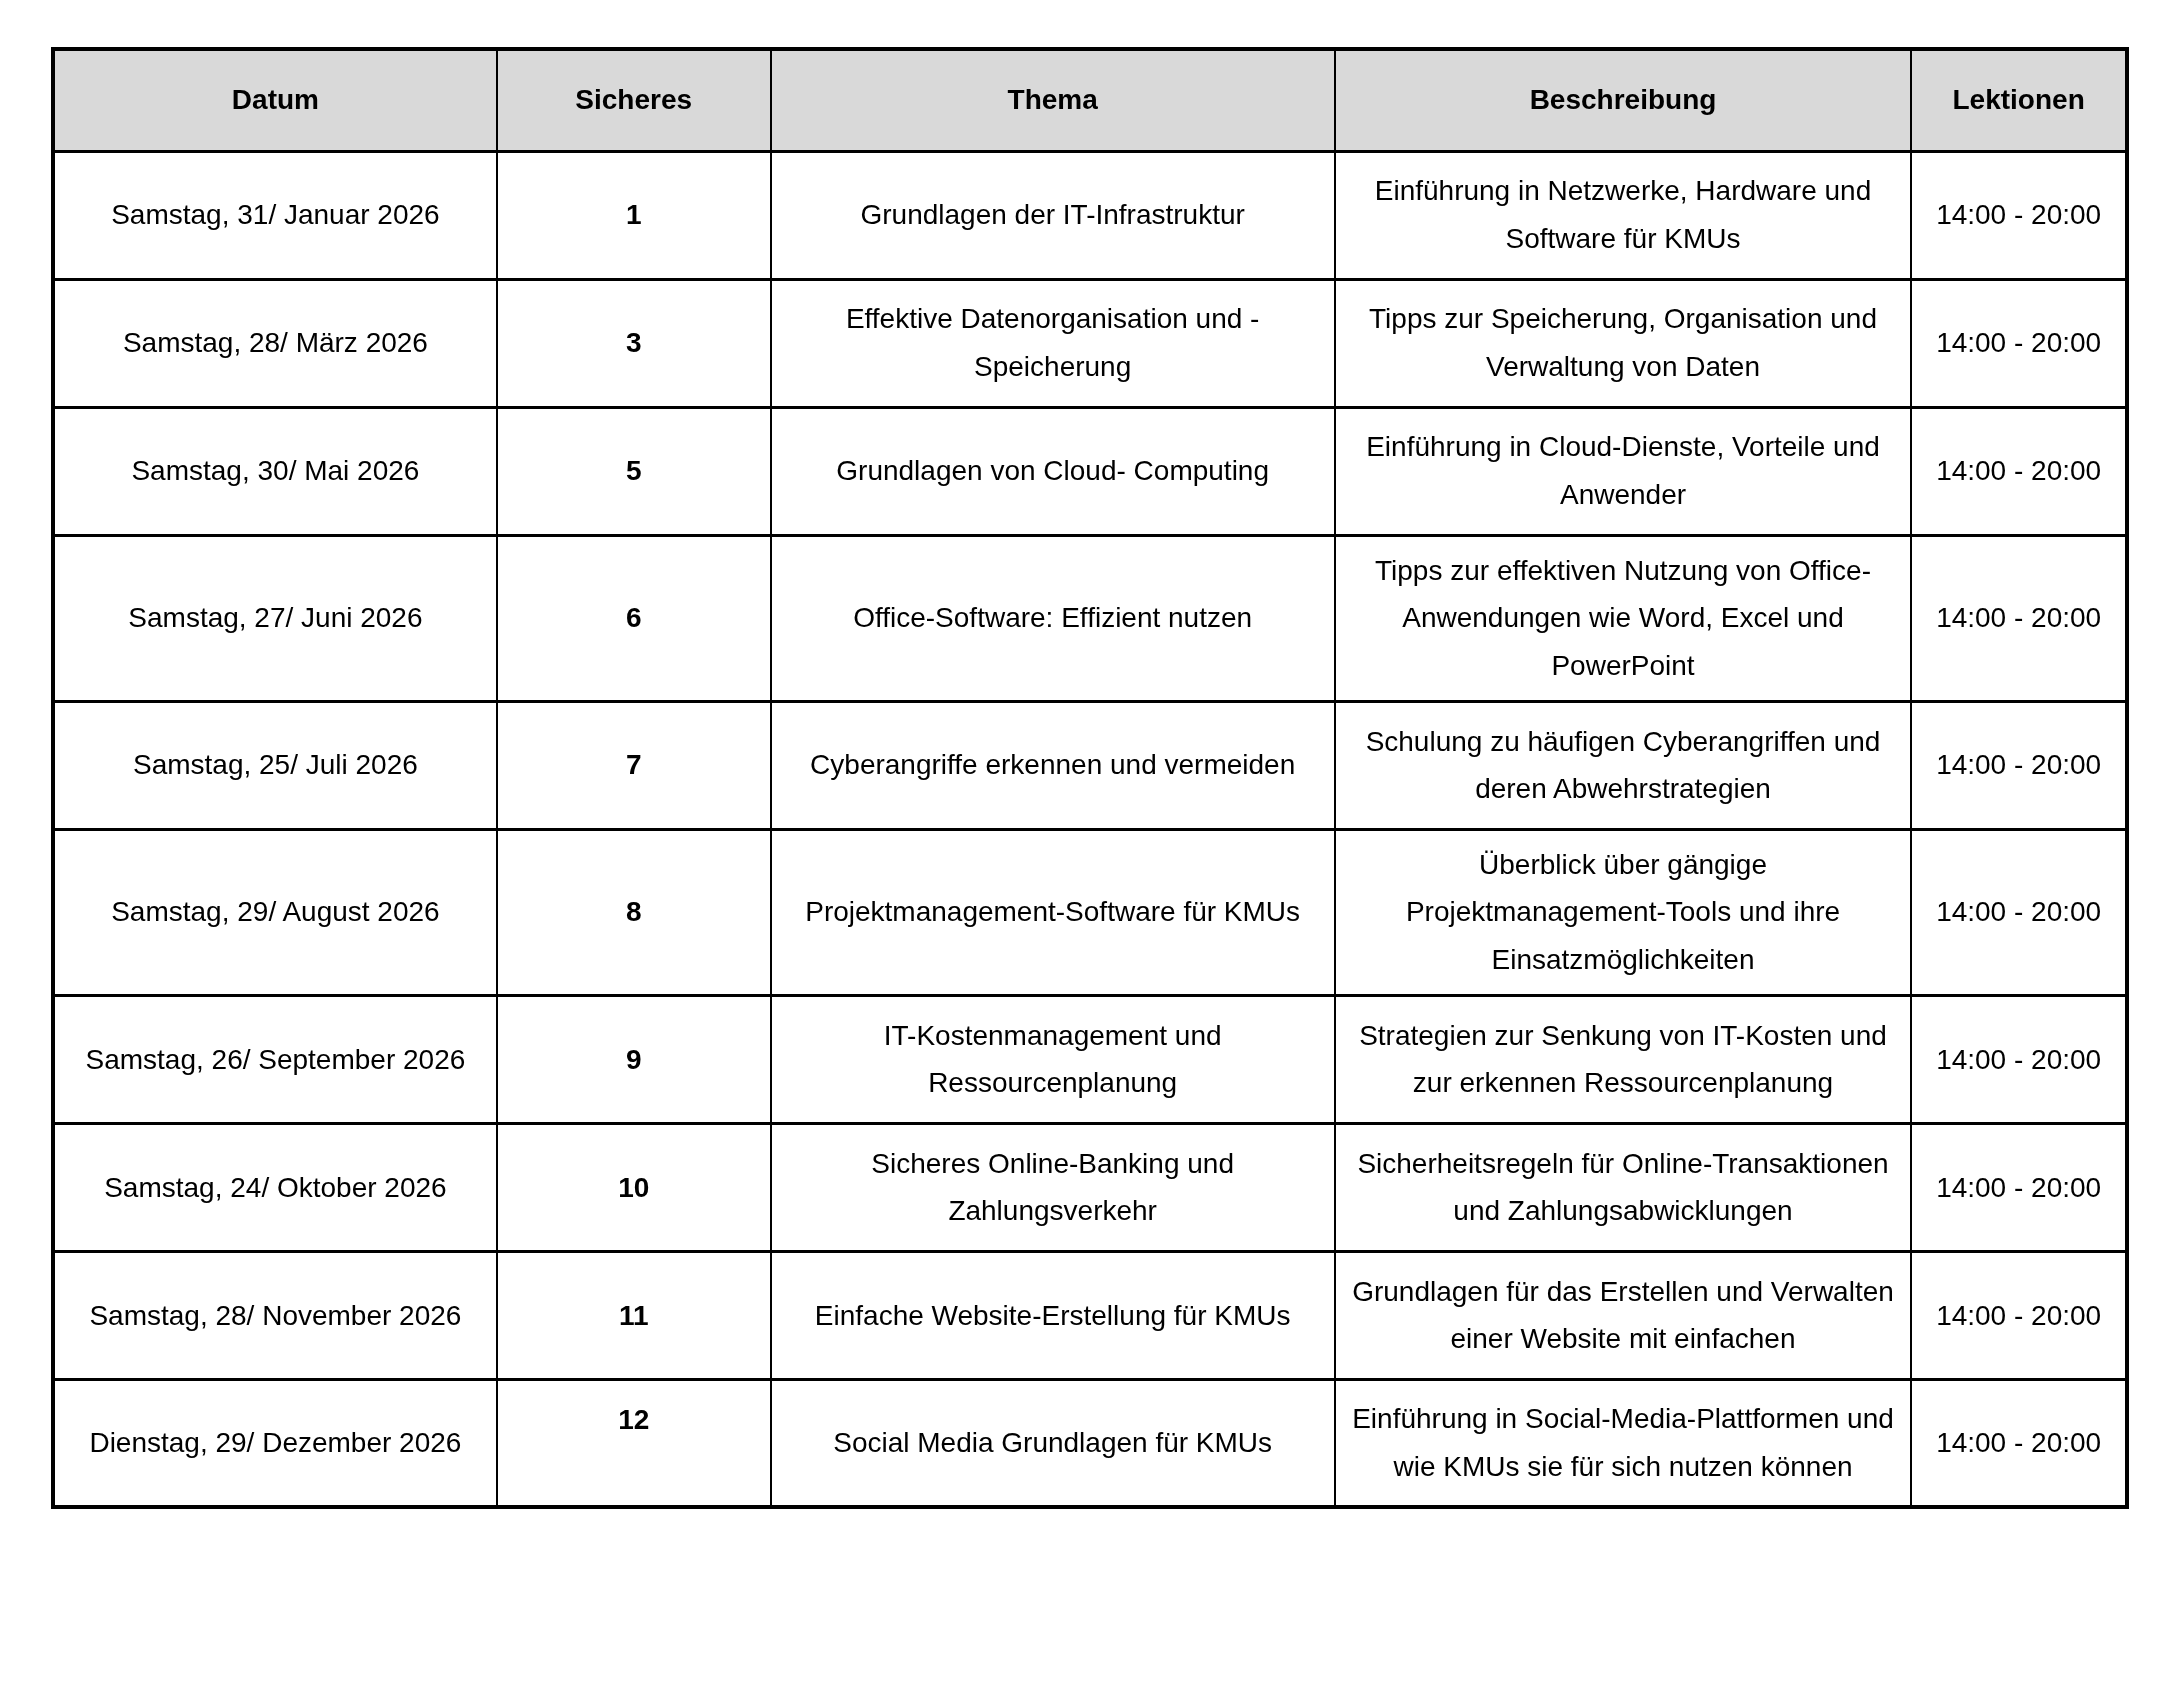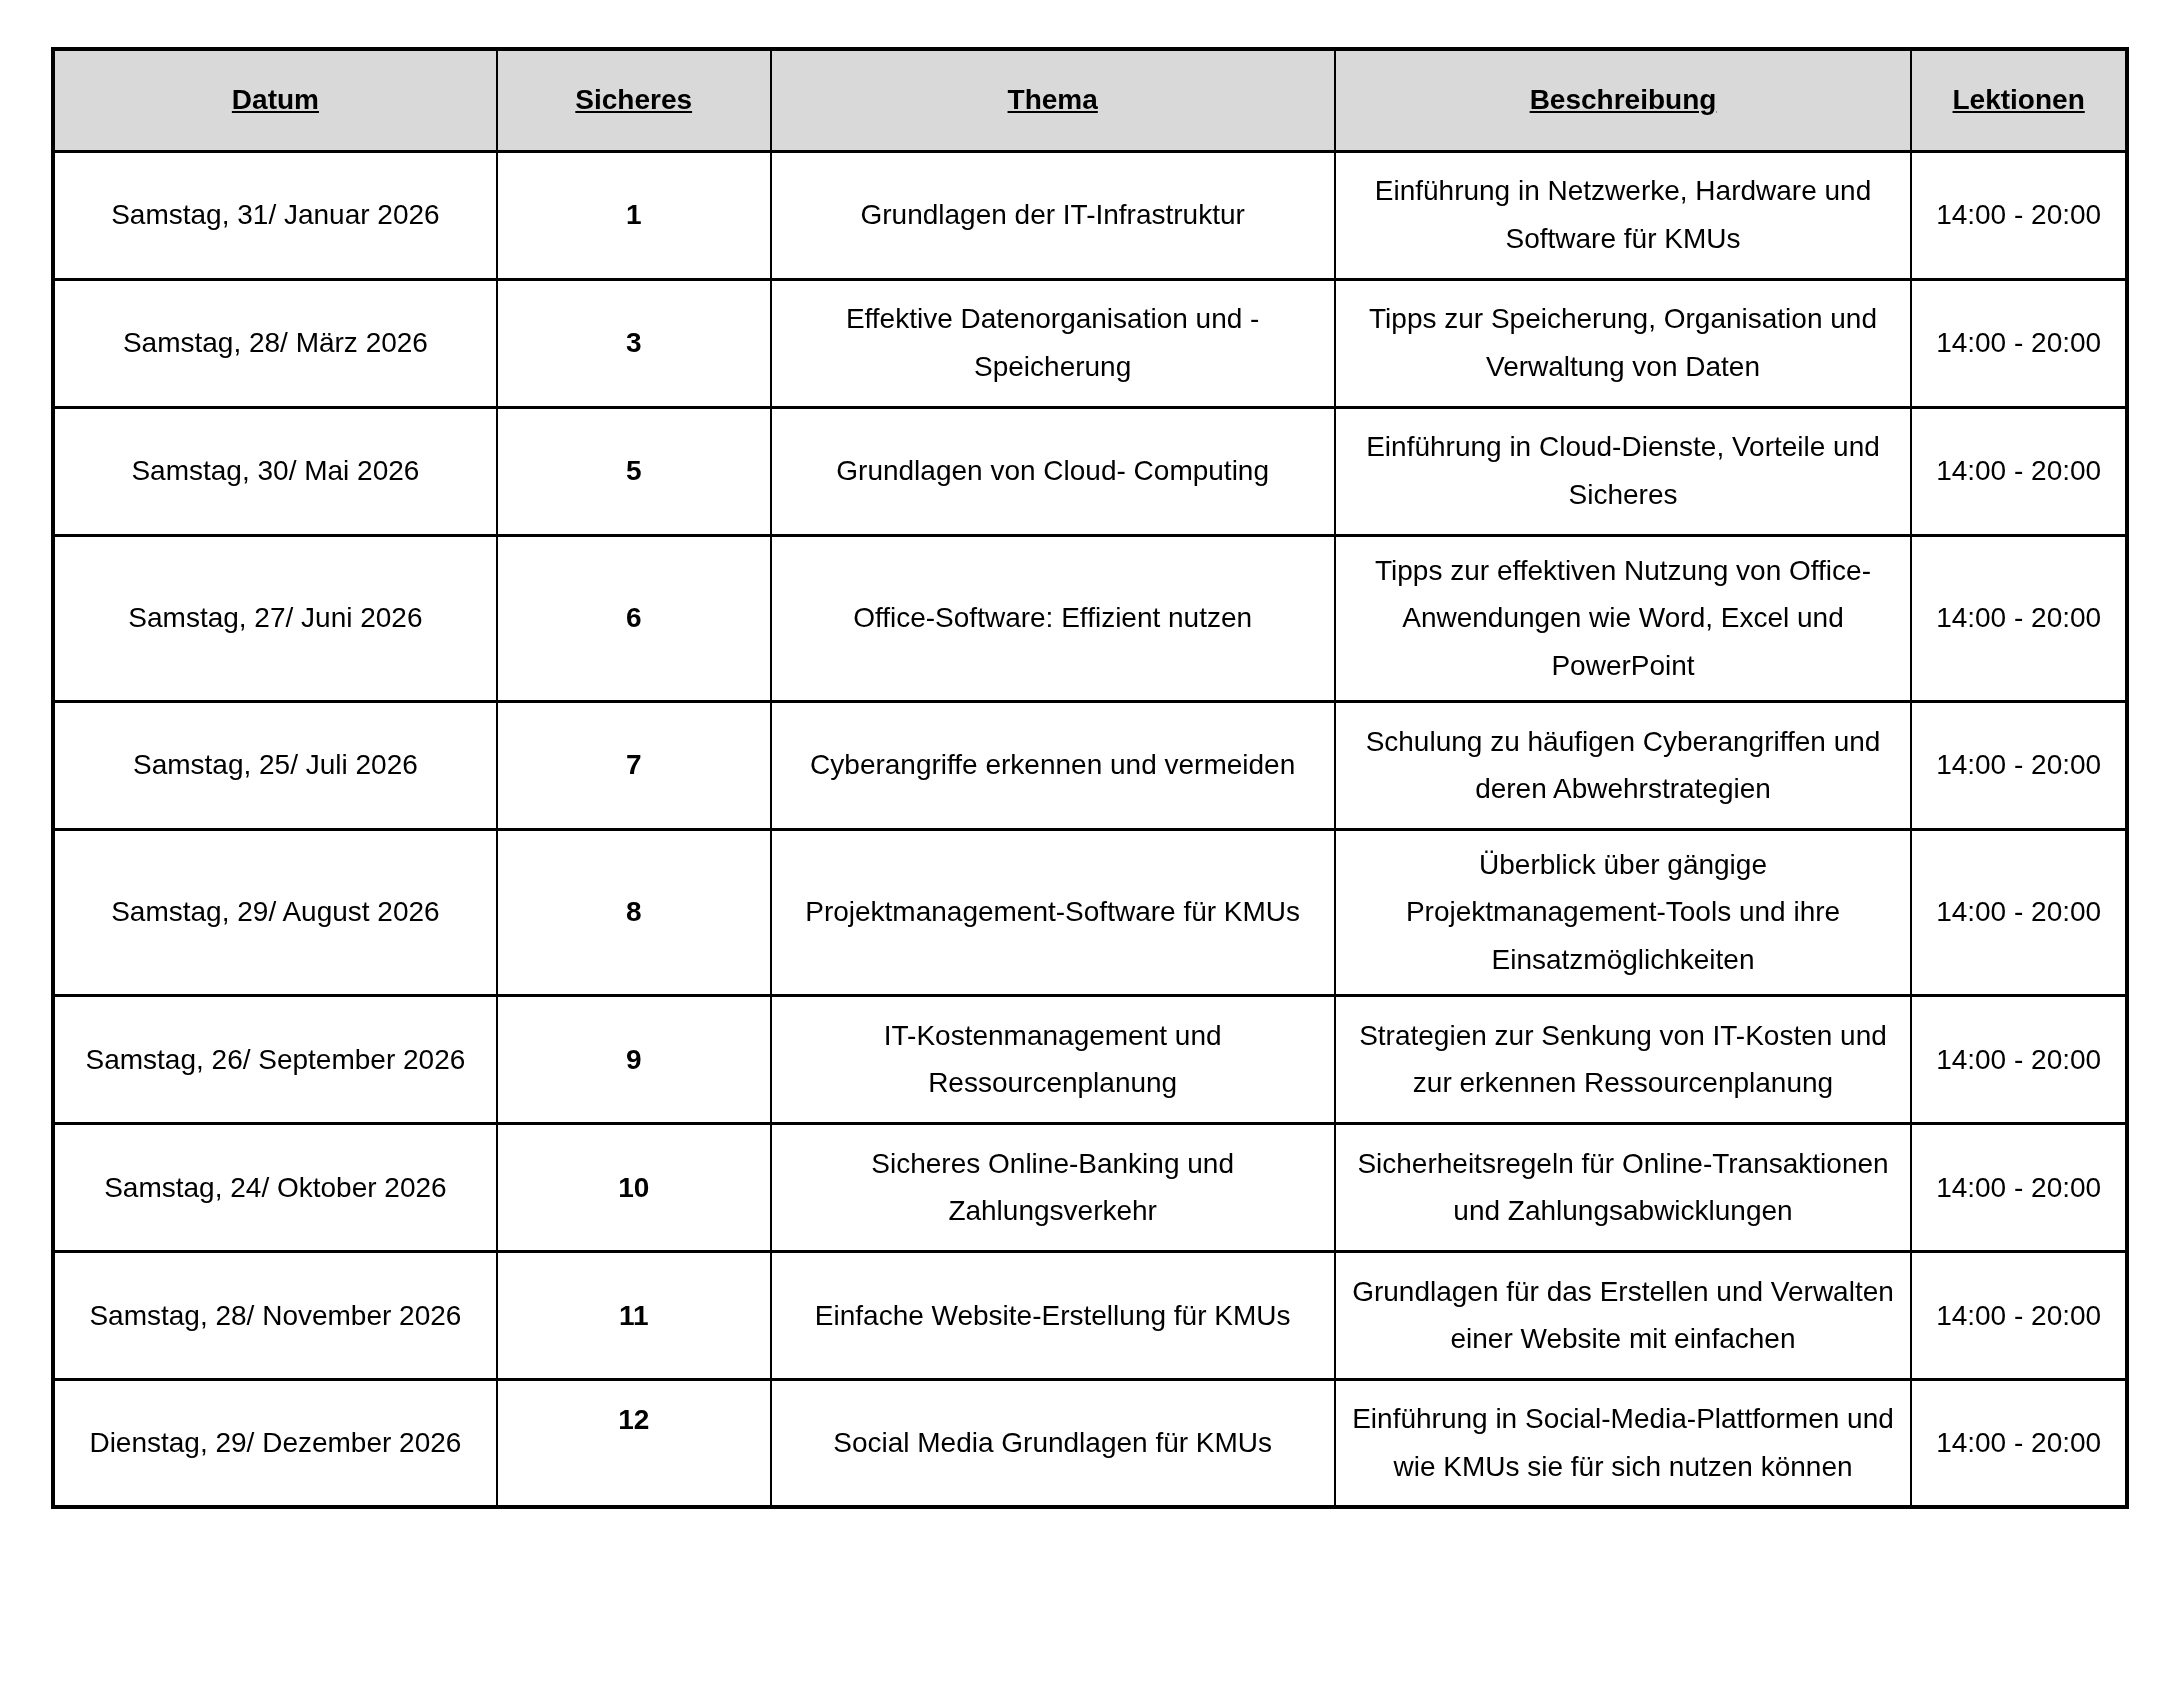--- a/index.html
+++ b/index.html
@@ -34,21 +34,21 @@
     border: 2.6px solid var(--border);
     border-top-width: 3.4px;
     border-bottom-width: 3.4px;
     text-align: center;
     vertical-align: middle;
     padding: 10.2px 15.3px;
     font-size: 28px;
     line-height: 1.7;
     word-wrap: break-word;
   }
-  .schedule thead tr { height: 102px; text-decoration: underline; }
+  .schedule thead tr { height: 102px; }
   .schedule thead th {
     background: var(--header-bg);
     font-weight: bold;
     line-height: 1.2;
   }
   .schedule tbody tr { height: 128px; }
   .col-kapitel { font-weight: bold; }
   .schedule tbody tr:last-child td.col-kapitel {
     vertical-align: top;
     padding-top: 15.3px;
@@ -88,21 +88,21 @@
         <td class="col-datum">Samstag, 28/ März 2026</td>
         <td class="col-kapitel">3</td>
         <td class="col-thema">Effektive Datenorganisation und - Speicherung</td>
         <td class="col-beschreibung">Tipps zur Speicherung, Organisation und Verwaltung von Daten</td>
         <td class="col-lektionen">14:00 - 20:00</td>
       </tr>
         <tr>
         <td class="col-datum">Samstag, 30/ Mai 2026</td>
         <td class="col-kapitel">5</td>
         <td class="col-thema">Grundlagen von Cloud- Computing</td>
-        <td class="col-beschreibung">Einführung in Cloud-Dienste, Vorteile und Sicheres</td>
+        <td class="col-beschreibung">Einführung in Cloud-Dienste, Vorteile und Anwender</td>
         <td class="col-lektionen">14:00 - 20:00</td>
       </tr>
         <tr>
         <td class="col-datum">Samstag, 27/ Juni 2026</td>
         <td class="col-kapitel">6</td>
         <td class="col-thema">Office-Software: Effizient nutzen</td>
         <td class="col-beschreibung">Tipps zur effektiven Nutzung von Office-Anwendungen wie Word, Excel und PowerPoint</td>
         <td class="col-lektionen">14:00 - 20:00</td>
       </tr>
         <tr>

